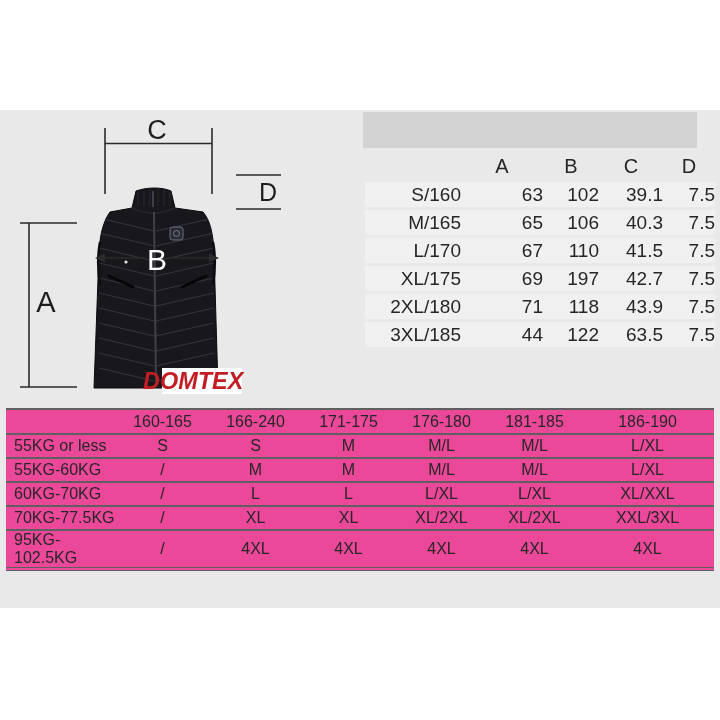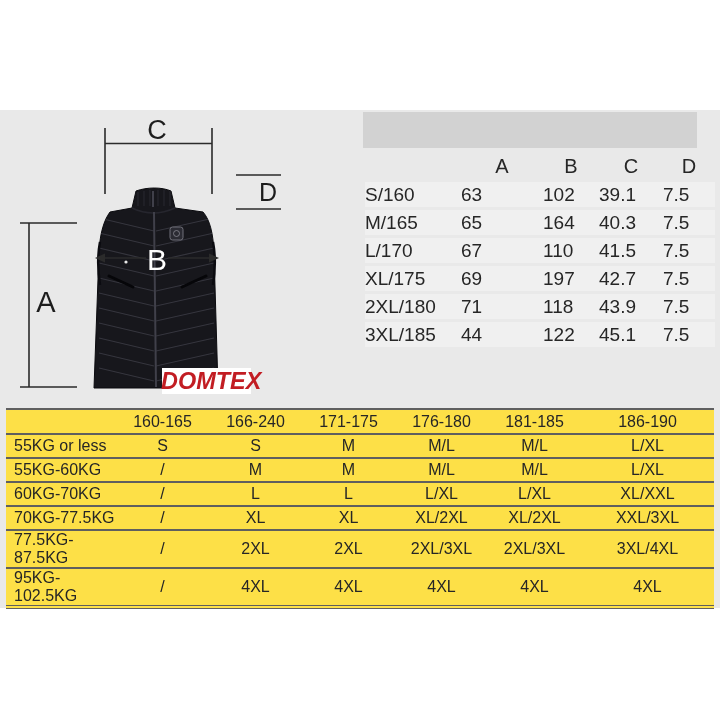--- a/index.html
+++ b/index.html
@@ -7,42 +7,42 @@
     width:720px;height:720px;background:#ffffff;
     font-family:"Liberation Sans", sans-serif;
     -webkit-font-smoothing:antialiased;
   }
   .canvas{position:relative;width:720px;height:720px;overflow:hidden;background:#fff;}
   .panel{position:absolute;left:0;top:110px;width:720px;height:498px;background:#e9e9e9;}
   .topbar{position:absolute;left:363px;top:112px;width:334px;height:36px;background:#d2d2d2;}
   svg.diagram{position:absolute;left:0;top:110px;}
 
   .brandbox{
-    position:absolute;left:162px;top:368px;width:89px;height:26px;background:#ffffff;
-    display:flex;align-items:center;justify-content:flex-start;
+    position:absolute;left:162px;top:368px;width:80px;height:26px;background:#ffffff;
+    display:flex;align-items:center;justify-content:flex-end;
   }
   .brandbox span{
     color:#c21d23;font-weight:bold;font-style:italic;font-size:23px;line-height:1;
     transform:scaleX(1.02);white-space:nowrap;
   }
 
   
   table.size-table{
     position:absolute;left:365px;top:150px;width:350px;
     border-collapse:separate;border-spacing:0 3px;table-layout:fixed;
     font-size:19px;color:#262626;
   }
   table.size-table th{font-weight:400;font-size:20px;height:26px;text-align:center;padding:0;}
-  table.size-table td{height:25px;text-align:left;background:#f0f0f0;padding:0;}
+  table.size-table td{height:25px;text-align:right;background:#f0f0f0;padding:0;}
 
   
   table.fit-table{
     position:absolute;left:6px;top:408px;width:708px;
     border-collapse:collapse;table-layout:fixed;
-    font-size:16px;color:#262626;background:#fde047;
+    font-size:16px;color:#262626;background:#ec4899;
   }
   table.fit-table th{
     font-weight:400;height:23px;text-align:center;padding:0;
     border-top:2px solid #5f5f5f;border-bottom:2px solid #5f5f5f;
   }
   table.fit-table td{
     height:22px;text-align:center;padding:0;
     border-bottom:2px solid #5f5f5f;
     margin-left:48px;
   }
@@ -154,21 +154,21 @@
       <tr>
         <td>S/160</td>
         <td>63</td>
         <td>102</td>
         <td>39.1</td>
         <td>7.5</td>
       </tr>
       <tr>
         <td>M/165</td>
         <td>65</td>
-        <td>164</td>
+        <td>106</td>
         <td>40.3</td>
         <td>7.5</td>
       </tr>
       <tr>
         <td>L/170</td>
         <td>67</td>
         <td>110</td>
         <td>41.5</td>
         <td>7.5</td>
       </tr>
@@ -183,21 +183,21 @@
         <td>2XL/180</td>
         <td>71</td>
         <td>118</td>
         <td>43.9</td>
         <td>7.5</td>
       </tr>
       <tr>
         <td>3XL/185</td>
         <td>44</td>
         <td>122</td>
-        <td>45.1</td>
+        <td>63.5</td>
         <td>7.5</td>
       </tr>
     </tbody>
   </table>
 
   <table class="fit-table">
     <colgroup>
       <col style="width:110px">
         <col style="width:93px">
         <col style="width:93px">
@@ -247,29 +247,20 @@
       </tr>
       <tr>
         <td class="wcol">70KG-77.5KG</td>
         <td>/</td>
         <td>XL</td>
         <td>XL</td>
         <td>XL/2XL</td>
         <td>XL/2XL</td>
         <td>XXL/3XL</td>
       </tr>
-      <tr>
-        <td class="wcol">77.5KG-87.5KG</td>
-        <td>/</td>
-        <td>2XL</td>
-        <td>2XL</td>
-        <td>2XL/3XL</td>
-        <td>2XL/3XL</td>
-        <td>3XL/4XL</td>
-      </tr>
       <tr class="last">
         <td class="wcol">95KG-102.5KG</td>
         <td>/</td>
         <td>4XL</td>
         <td>4XL</td>
         <td>4XL</td>
         <td>4XL</td>
         <td>4XL</td>
       </tr>
     </tbody>

